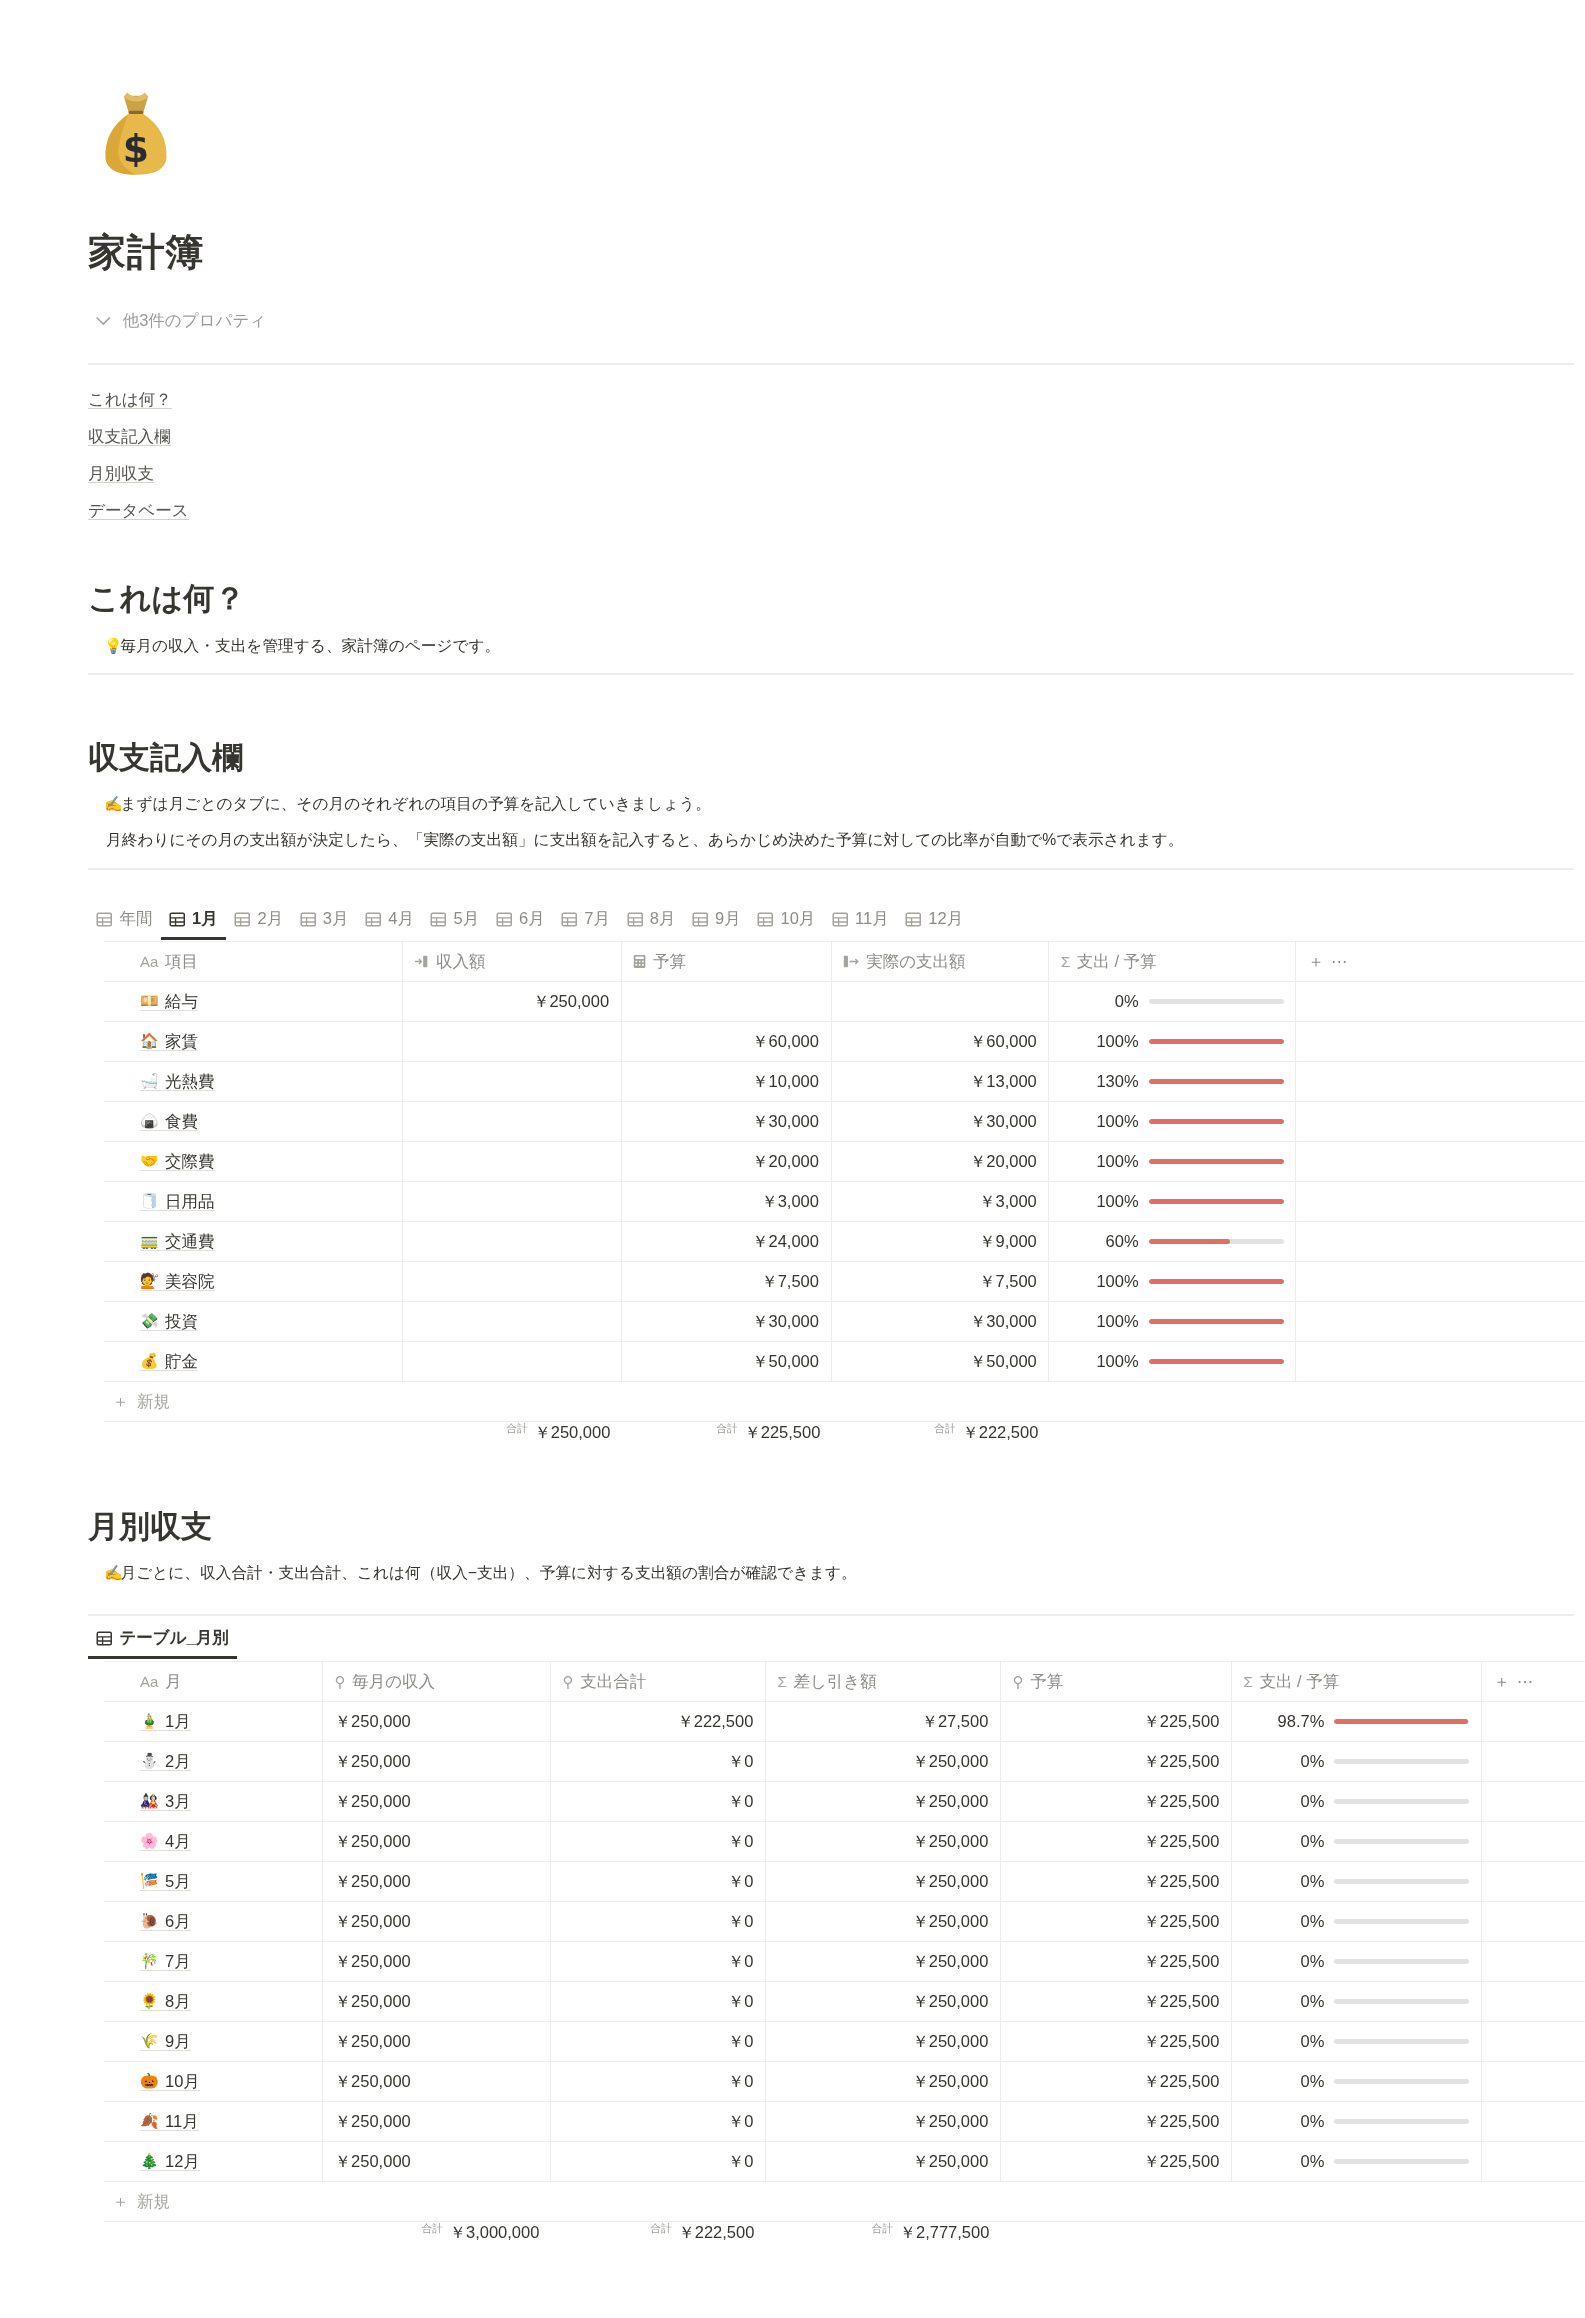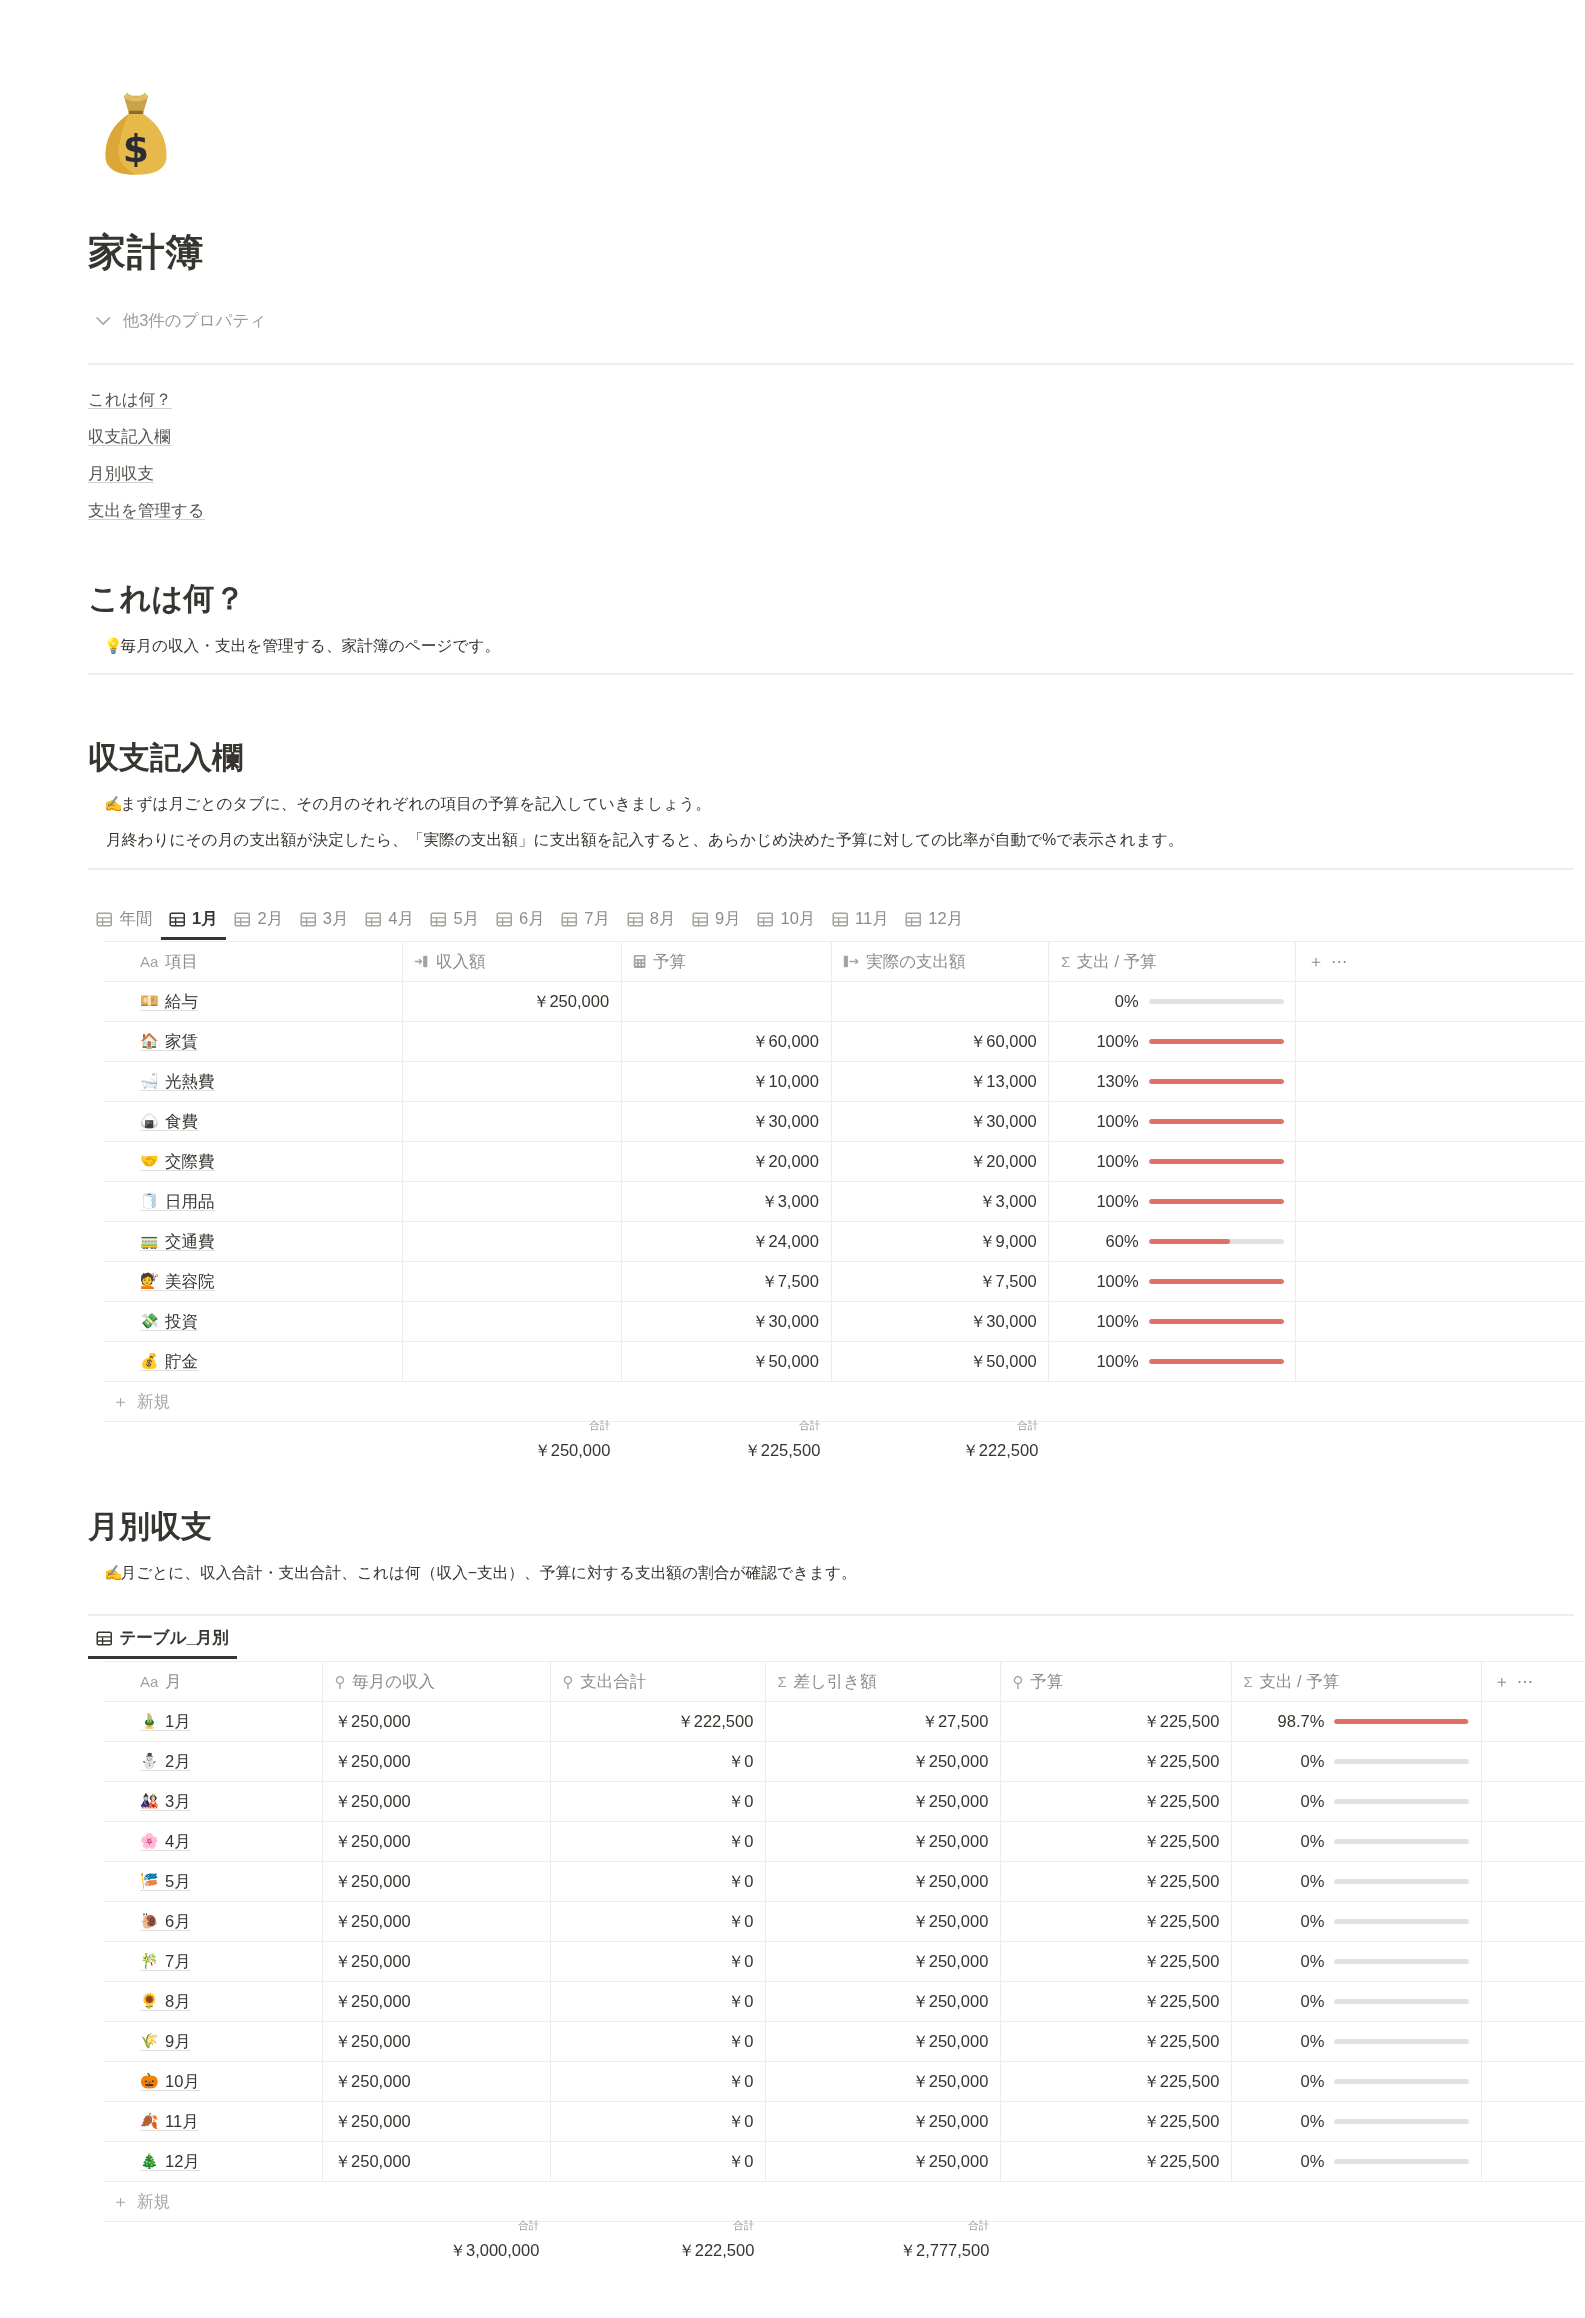--- a/index.html
+++ b/index.html
@@ -43,21 +43,21 @@
   .hicon { color: #a5a39e; font-size: 15px; display: inline-flex; align-items: center; }
   .item-name { display: inline-flex; align-items: center; gap: 5px; border-bottom: 0.8px solid #e0dfdc; line-height: 18px; cursor: pointer; }
   .item-emoji { font-size: 15px; width: 20px; text-align: center; }
   .bar-cell { display: flex; align-items: center; justify-content: flex-end; gap: 10px; }
   .pct { min-width: 50px; text-align: right; }
   .bar { width: 135px; height: 5px; border-radius: 2.5px; background: #e3e2e0; position: relative; overflow: hidden; }
   .bar-fill { position: absolute; left: 0; top: 0; bottom: 0; background: #e16f64; border-radius: 2.5px; }
   .plus-dots { color: #a5a39e; gap: 21.5px; font-size: 18px; }
   .new-row { display: flex; align-items: center; gap: 8.3px; height: 40px; padding-left: 8.3px; color: #a5a39e; font-size: 16.5px; border-bottom: 1.7px solid #ededec; cursor: pointer; }
   .totals { display: flex; height: 40px; }
-  .totals .tcell { display: flex; align-items: flex-end; justify-content: flex-end; padding: 0 11.6px; font-size: 16.5px; color: #37352f; gap: 6.6px; flex-direction: column; }
+  .totals .tcell { display: flex; align-items: flex-start; justify-content: flex-end; padding: 0 11.6px; font-size: 16.5px; color: #37352f; gap: 6.6px; }
   .tlabel { font-size: 10.7px; color: #9b9a97; }
 </style>
 </head>
 <body>
 
 <div class="page">
 
   <div class="page-icon">
     <svg viewBox="0 0 90 110" width="74" height="91">
       <path d="M30 8 L60 8 L54 28 L36 28 Z" fill="#c9a24a"></path>
@@ -77,21 +77,21 @@
       </svg>
     <span>他3件のプロパティ</span>
   </div>
 
   <div class="hr" style="top:363px;"></div>
 
   <nav class="toc">
     <a>これは何？</a>
     <a>収支記入欄</a>
     <a>月別収支</a>
-    <a>支出を管理する</a>
+    <a>データベース</a>
   </nav>
 
   <h1 class="h1" style="top:578px;">これは何？</h1>
   <div class="para" style="top:636px;">
     <span class="emoji-inline">💡</span><span>毎月の収入・支出を管理する、家計簿のページです。</span>
   </div>
   <div class="hr" style="top:673px;"></div>
 
   <h1 class="h1" style="top:737px;">収支記入欄</h1>
   <div class="para" style="top:794px;">

